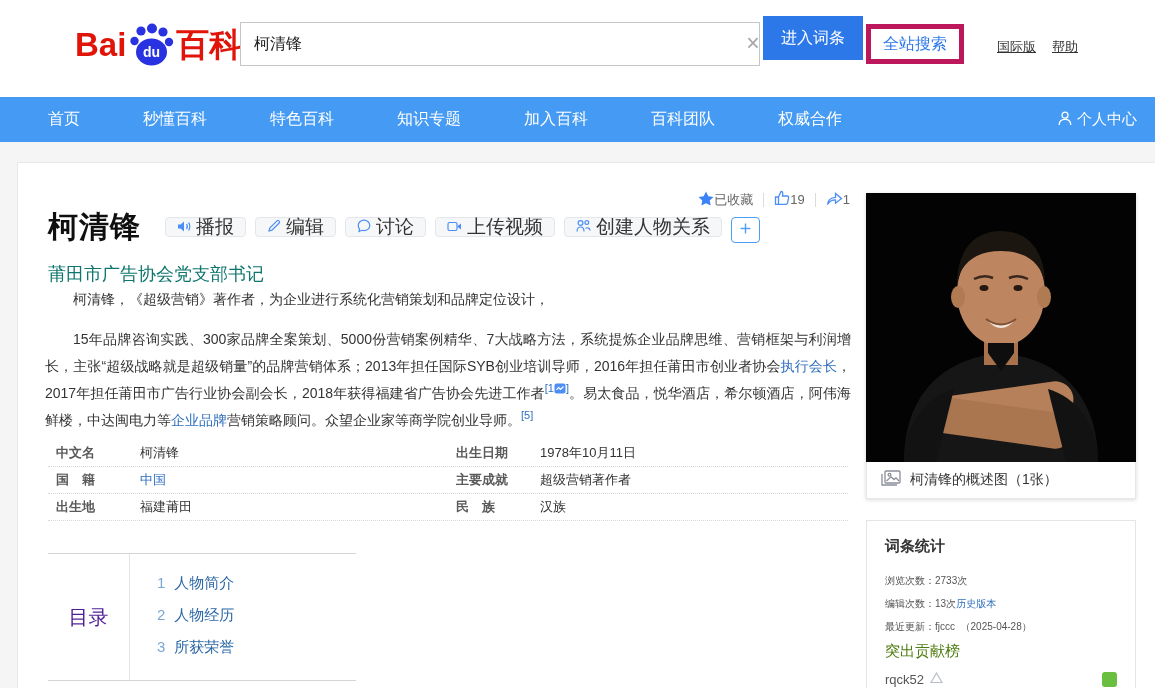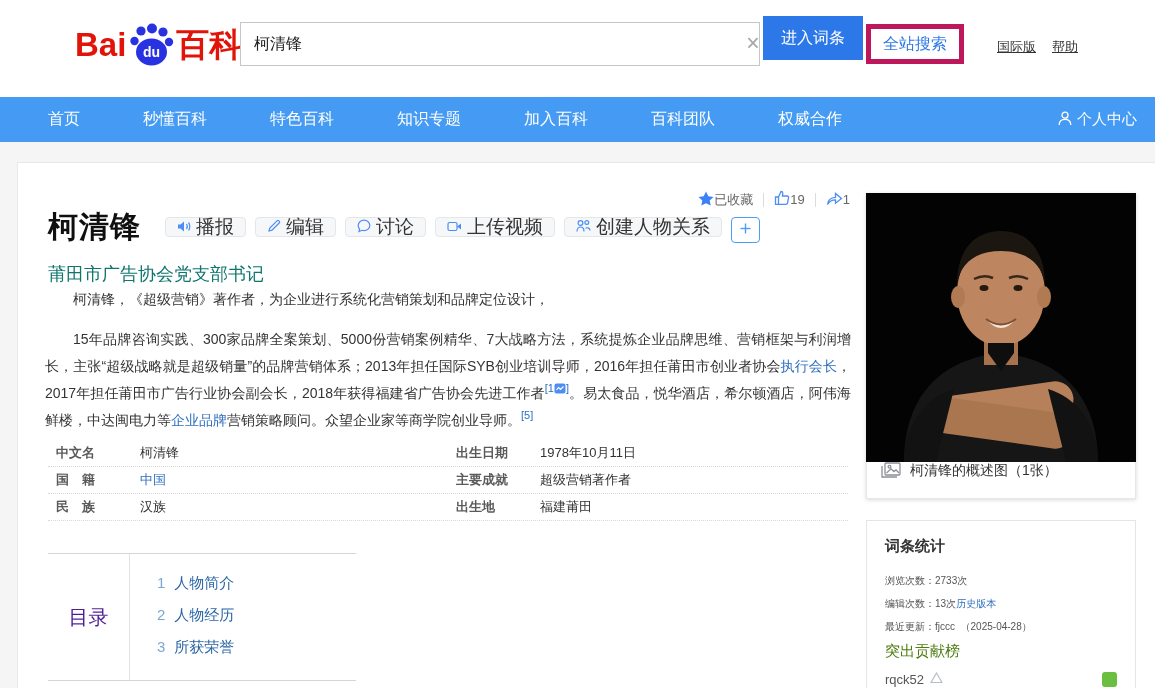--- a/index.html
+++ b/index.html
@@ -61,21 +61,21 @@
   .toc { position:absolute; left:48px; top:553px; width:308px; min-height:122px; border-top:1px solid #d5d5d5; border-bottom:1px solid #d5d5d5; display:flex; background:#fff; }
   .toc-label { width:82px; display:flex; align-items:center; justify-content:center; font-size:20px; color:#4c1d95; border-right:1px solid #e3e3e3; }
   .toc-list { padding:20px 0 10px 27px; }
   .toc-item { display:flex; gap:9px; font-size:15px; margin-bottom:13px; cursor:pointer; }
   .toc-num { color:#7aa8d6; }
   .toc-text { color:#2a66a5; }
 
   
   .photo-card { position:absolute; left:866px; top:193px; width:270px; background:#fff; box-shadow:0 1px 4px rgba(0,0,0,0.15); }
   .photo-card svg.portrait { display:block; }
-  .photo-caption { height:37px; display:flex; align-items:flex-start; gap:9px; padding-left:14px; border:1px solid #e7e7e7; border-top:none; font-size:14px; color:#333; cursor:pointer; background:#fff; }
+  .photo-caption { height:37px; display:flex; align-items:center; gap:9px; padding-left:14px; border:1px solid #e7e7e7; border-top:none; font-size:14px; color:#333; cursor:pointer; background:#fff; }
 
   .stats-card { position:absolute; left:866px; top:520px; width:270px; height:210px; background:#fff; border:1px solid #e5e5e5; padding:16px 18px; }
   .stats-title { font-size:15px; font-weight:bold; color:#333; margin-bottom:13px; }
   .stats-line { font-size:10px; color:#555; line-height:23px; }
   .stats-link { color:#2f6fbf; cursor:pointer; }
   .contrib-title { font-size:15px; font-weight:normal; color:#4d7c0f; margin-top:4px; }
   .contrib-row { display:flex; align-items:center; gap:6px; margin-top:11px; font-size:13px; color:#555; }
   .green-badge { margin-left:auto; width:15px; height:15px; background:#6abf40; border-radius:3px; display:flex; align-items:center; justify-content:center; }
 </style>
 </head>
@@ -241,26 +241,26 @@
         <span class="info-label">国　籍</span>
         <span class="info-value link">中国</span>
       </div>
       <div class="info-cell">
         <span class="info-label">主要成就</span>
         <span class="info-value">超级营销著作者</span>
       </div>
     </div>
     <div class="info-row">
       <div class="info-cell">
+        <span class="info-label">出生地</span>
+        <span class="info-value">福建莆田</span>
+      </div>
+      <div class="info-cell">
         <span class="info-label">民　族</span>
         <span class="info-value">汉族</span>
-      </div>
-      <div class="info-cell">
-        <span class="info-label">出生地</span>
-        <span class="info-value">福建莆田</span>
       </div>
     </div>
   </div>
 
   <div class="toc">
     <div class="toc-label">目录</div>
     <div class="toc-list">
       <div class="toc-item">
         <span class="toc-num">1</span>
         <span class="toc-text">人物简介</span>

